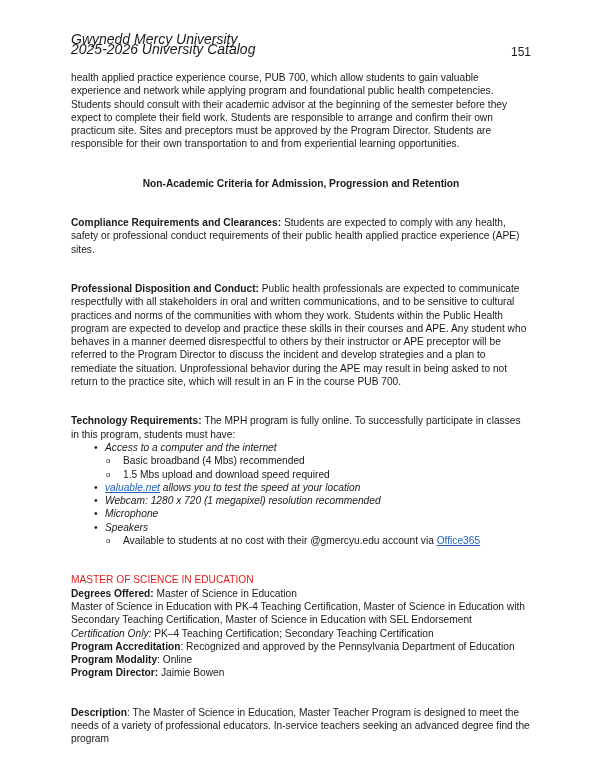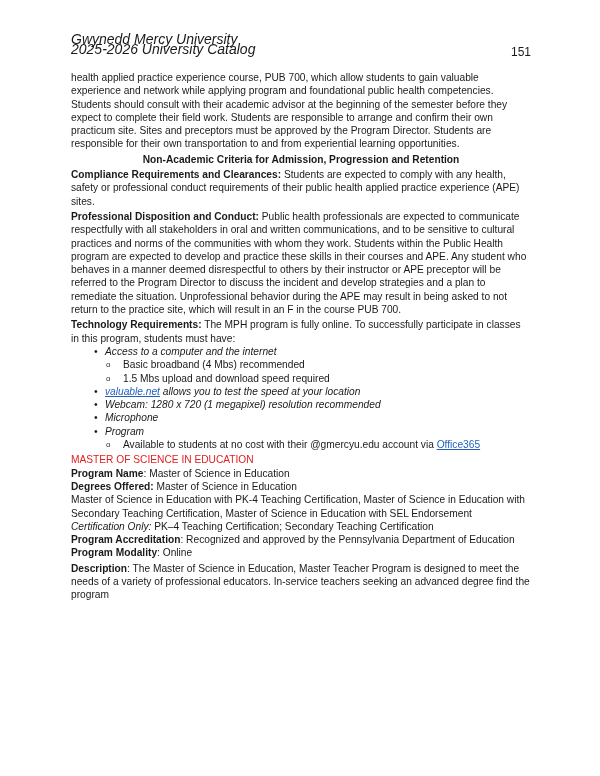--- a/index.html
+++ b/index.html
@@ -2,21 +2,21 @@
 <html><head>
   <meta charset="utf-8">
   <style>
     html, body { margin: 0; padding: 0; background: #ffffff; }
     body { width: 600px; height: 776px; position: relative; overflow: hidden;
       font-family: "Liberation Sans", sans-serif; color: #1a1a1a; }
     .page { position: absolute; left: 71px; top: 34px; width: 460px; font-size: 10.2px; line-height: 13.3px; }
     .hdr { font-style: italic; font-size: 14px; line-height: 10px; }
     .pgnum { position: absolute; right: 0; top: 12px; font-size: 12px; }
     p { margin: 0; }
-    .blk { margin-top: 2px; }
+    .blk { margin-top: 26px; }
     .first { margin-top: 17px; }
     .center { text-align: center; font-weight: bold; }
     b { font-weight: bold; }
     ul { margin: 0; padding: 0; list-style: none; }
     li { position: relative; }
     .l1 { padding-left: 34px; font-style: italic; }
     .l1::before { content: "\2022"; position: absolute; left: 23px; }
     .l2 { padding-left: 52px; }
     .l2::before { content: "o"; position: absolute; left: 35px; font-size: 8px; }
     a { color: #1f5fbf; text-decoration: underline; }
@@ -41,28 +41,28 @@
   <p class="blk"><b>Professional Disposition and Conduct:</b><span> Public health professionals are expected to communicate respectfully with all stakeholders in oral and written communications, and to be sensitive to cultural practices and norms of the communities with whom they work. Students within the Public Health program are expected to develop and practice these skills in their courses and APE. Any student who behaves in a manner deemed disrespectful to others by their instructor or APE preceptor will be referred to the Program Director to discuss the incident and develop strategies and a plan to remediate the situation. Unprofessional behavior during the APE may result in being asked to not return to the practice site, which will result in an F in the course PUB 700.</span></p>
 
   <p class="blk"><b>Technology Requirements:</b><span> The MPH program is fully online. To successfully participate in classes in this program, students must have:</span></p>
   <ul>
     <li class="l1">Access to a computer and the internet</li>
     <li class="l2">Basic broadband (4 Mbs) recommended</li>
     <li class="l2">1.5 Mbs upload and download speed required</li>
     <li class="l1"><a>valuable.net</a><span> allows you to test the speed at your location</span></li>
     <li class="l1">Webcam: 1280 x 720 (1 megapixel) resolution recommended</li>
     <li class="l1">Microphone</li>
-    <li class="l1">Program</li>
+    <li class="l1">Speakers</li>
     <li class="l2"><span>Available to students at no cost with their @gmercyu.edu account via </span><a>Office365</a></li>
   </ul>
 
   <div class="blk">
     <div class="red">MASTER OF SCIENCE IN EDUCATION</div>
-    <div><b>Program Name</b><span>: Master of Science in Education</span></div>
     <div><b>Degrees Offered:</b><span> Master of Science in Education</span></div>
     <div>Master of Science in Education with PK-4 Teaching Certification, Master of Science in Education with Secondary Teaching Certification, Master of Science in Education with SEL Endorsement</div>
     <div><i>Certification Only:</i><span> PK–4 Teaching Certification; Secondary Teaching Certification</span></div>
     <div><b>Program Accreditation</b><span>: Recognized and approved by the Pennsylvania Department of Education</span></div>
     <div><b>Program Modality</b><span>: Online</span></div>
+    <div><b>Program Director:</b><span> Jaimie Bowen</span></div>
   </div>
 
   <p class="blk"><b>Description</b><span>: The Master of Science in Education, Master Teacher Program is designed to meet the needs of a variety of professional educators. In-service teachers seeking an advanced degree find the program</span></p>
 </div>
 
 </body></html>

